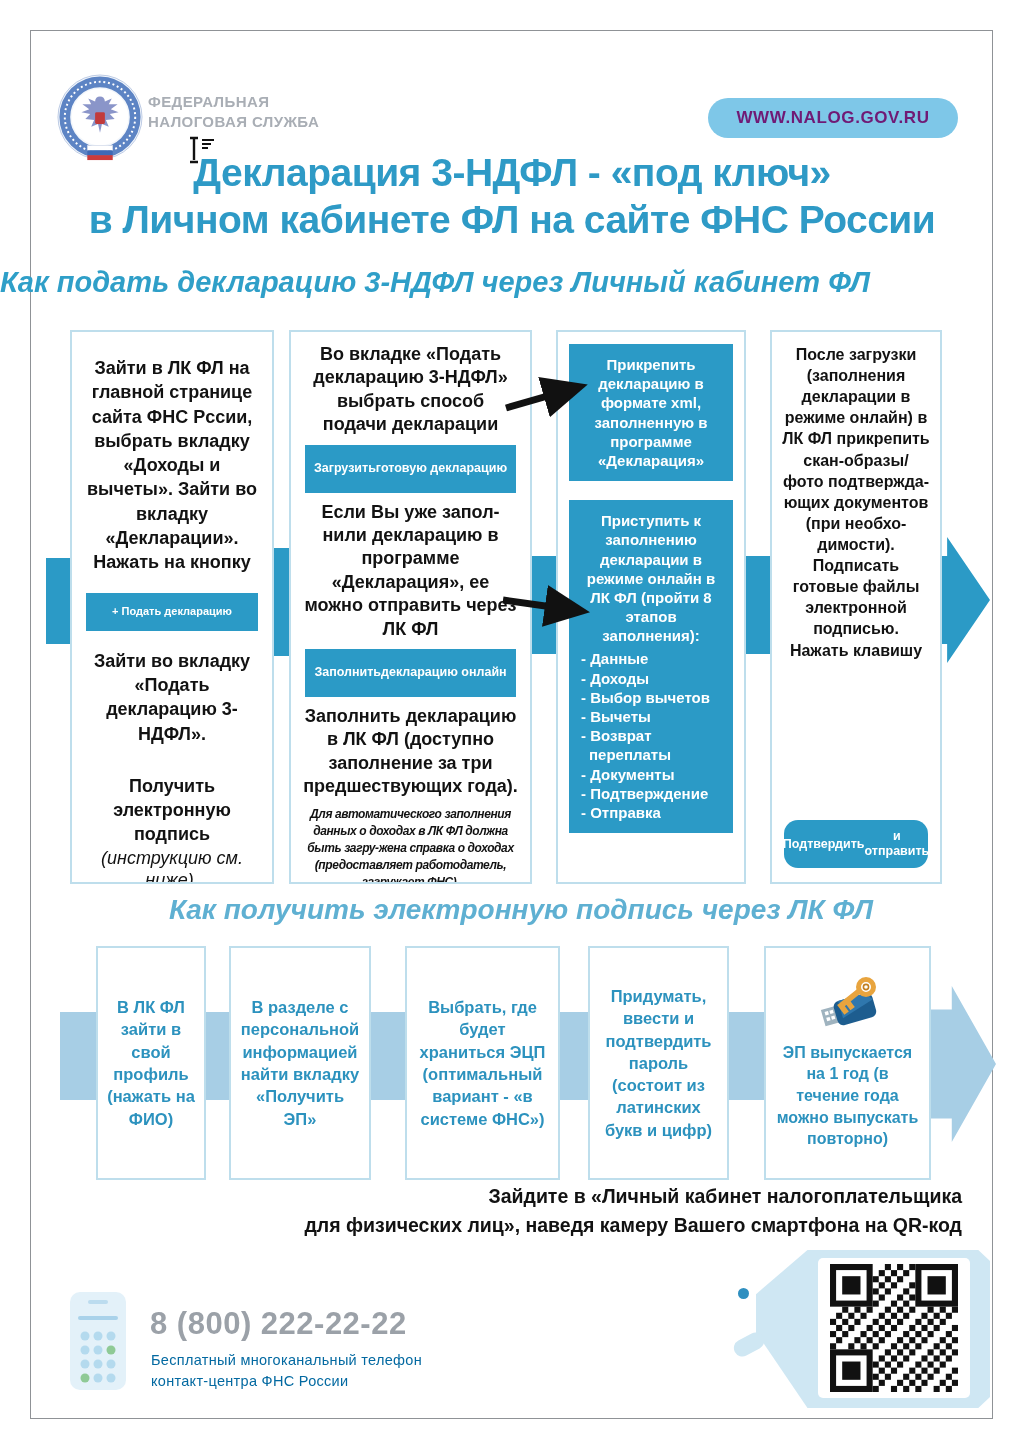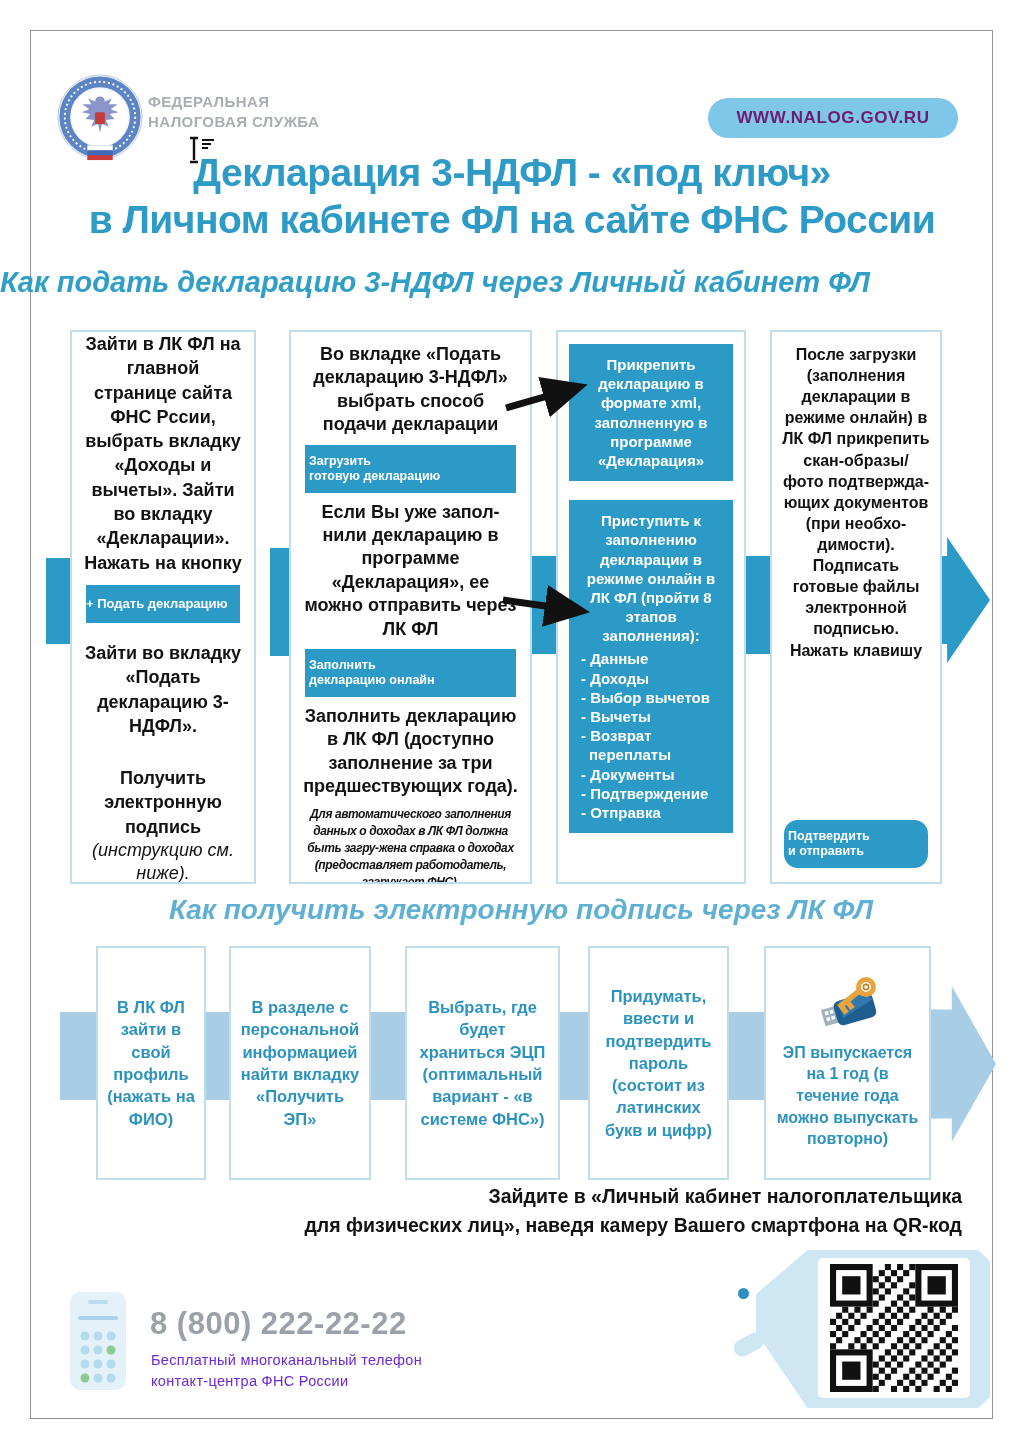--- a/index.html
+++ b/index.html
@@ -10,26 +10,26 @@
   
   .emblem{position:absolute;left:56px;top:72px;width:88px;height:94px;}
   .org-name{position:absolute;left:148px;top:92px;font-size:15px;font-weight:bold;color:#a9aeb5;line-height:1.3;letter-spacing:.4px;}
   .badge{position:absolute;left:708px;top:98px;width:250px;height:40px;background:#7ec7e8;border-radius:20px;color:#701a75;font-weight:bold;font-size:17px;display:flex;align-items:center;justify-content:center;letter-spacing:.6px;}
   .cursor-ic{position:absolute;left:186px;top:136px;width:32px;height:28px;}
   .title{position:absolute;left:0;width:1024px;top:150px;text-align:center;color:#2e9ac6;font-weight:bold;font-size:39px;line-height:1.2;letter-spacing:-.5px;}
   .s1-title{position:absolute;left:0;width:1024px;top:266px;text-align:left;color:#2f9fc8;font-weight:bold;font-style:italic;font-size:29px;}
 
   
   .card{position:absolute;top:330px;height:554px;background:#fff;border:2px solid #bedeec;box-sizing:border-box;overflow:hidden;text-align:center;color:#121212;}
-  .card1{left:70px;width:186px;padding:0 12px;font-size:18px;font-weight:bold;line-height:1.35;}
+  .card1{left:70px;width:204px;padding:24px 12px;font-size:18px;font-weight:bold;line-height:1.35;}
   .card2{left:289px;width:243px;padding:11px 12px;font-size:18px;font-weight:bold;line-height:1.3;}
   .card3{left:556px;width:190px;padding:12px 11px;}
   .card4{left:770px;width:172px;padding:12px 10px;font-size:16px;font-weight:bold;line-height:1.32;display:flex;flex-direction:column;justify-content:space-between;}
-  .btn{background:#2b9ac6;color:#fff;font-weight:bold;display:flex;flex-direction:column;align-items:flex-start;justify-content:center;line-height:1.2;}
-  .btn1{margin:10px 2px;height:38px;font-size:13px;}
+  .btn{background:#2b9ac6;color:#fff;font-weight:bold;display:flex;align-items:center;justify-content:center;line-height:1.2;}
+  .btn1{margin:18px 2px;height:38px;font-size:11px;}
   .btn-sm{margin:8px 2px;min-height:42px;font-size:12.5px;padding:3px 4px;}
   .card1 .t2{margin-top:18px;}
   .card1 .t3{margin-top:28px;}
   .card1 .t3n{font-weight:normal;font-style:italic;font-size:18px;line-height:1.25;}
   .card2 .note{font-style:italic;font-size:12px;font-weight:bold;line-height:1.4;letter-spacing:-.4px;margin-top:8px;}
   .teal-box{background:#2b9ac6;color:#fff;font-weight:bold;font-size:15px;line-height:1.28;padding:11px 8px;text-align:center;}
   .teal-box + .teal-box{margin-top:19px;}
   .teal-box ul{list-style:none;margin:4px 0 0 0;padding:0;text-align:left;}
   .teal-box li{padding-left:12px;text-indent:-8px;}
   .card4 .btn-sm{margin:10px 2px 2px 2px;border-radius:14px;}
@@ -62,21 +62,21 @@
   .arrow-r2{position:absolute;left:930px;top:986px;width:66px;height:156px;background:#a7cee5;clip-path:polygon(0 15%,33% 15%,33% 0,100% 50%,33% 100%,33% 85%,0 85%);}
 
   
   .qr-caption{position:absolute;left:290px;top:1182px;width:672px;text-align:right;font-size:19.5px;font-weight:bold;color:#121212;line-height:1.5;}
   .qr-beam{position:absolute;left:756px;top:1250px;width:234px;height:158px;background:#cfe7f3;clip-path:polygon(0 28%,22% 0,95% 0,100% 7%,100% 93%,95% 100%,22% 100%,0 52%);}
   .beam-dot{position:absolute;left:738px;top:1288px;width:11px;height:11px;border-radius:50%;background:#2f8fc0;}
   .beam-bar{position:absolute;left:733px;top:1336px;width:32px;height:17px;border-radius:9px;background:#cfe7f3;transform:rotate(-28deg);}
   .qr-card{position:absolute;left:818px;top:1258px;width:152px;height:140px;background:#fff;border-radius:5px;display:flex;align-items:center;justify-content:center;}
   .phone-ic{position:absolute;left:70px;top:1292px;width:56px;height:98px;}
   .phone-num{position:absolute;left:150px;top:1306px;font-size:31px;font-weight:bold;color:#9ba1a8;letter-spacing:.5px;}
-  .phone-note{position:absolute;left:151px;top:1350px;font-size:14.5px;color:#6d28d9;line-height:1.45;letter-spacing:.3px;}
+  .phone-note{position:absolute;left:151px;top:1350px;font-size:14.5px;color:#0369a1;line-height:1.45;letter-spacing:.3px;}
 </style>
 </head>
 <body>
 
 <div class="page">
   <div class="frame"></div>
 
   <div class="emblem">
     <svg width="88" height="94" viewBox="0 0 90 94">
       <circle cx="45" cy="45" r="43" fill="#f2f6fb" stroke="#bccbe4" stroke-width="1"></circle>

